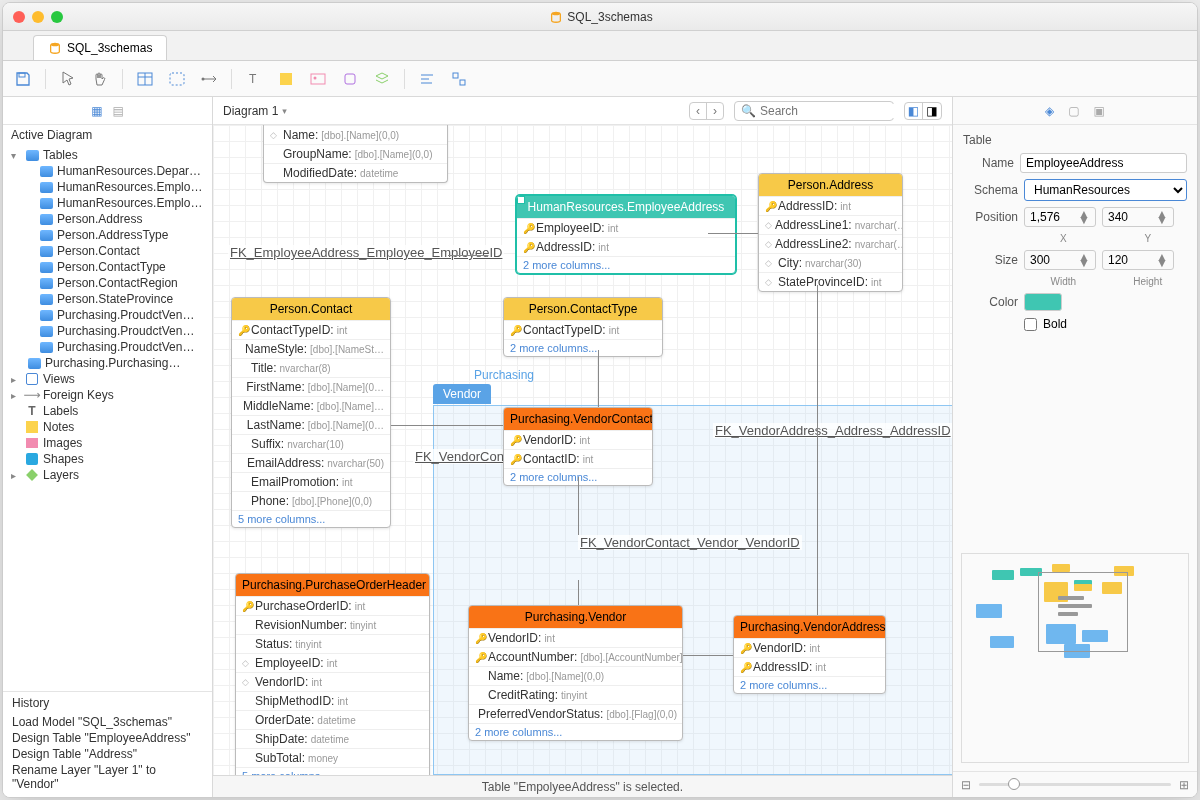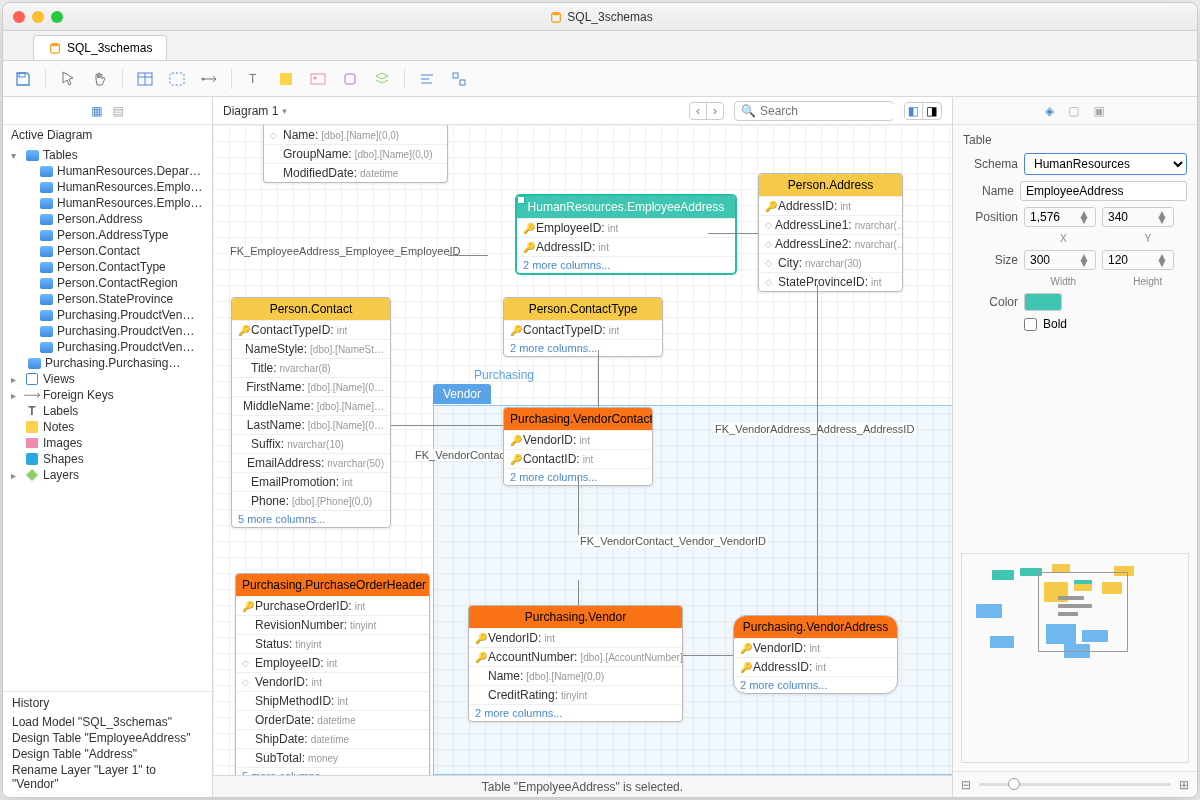--- a/index.html
+++ b/index.html
@@ -62,21 +62,21 @@
 .ehead { padding:4px 6px; text-align:center; font-weight:500; font-size:12px;}
 .ehead.yellow{background:#f7c948;}
 .ehead.blue{background:#f97316;}
 .ehead.teal{background:#3fc6b2;color:#fff;}
 .erow { padding:2px 6px; border-top:1px solid #eee; display:flex; align-items:center; gap:3px; white-space:nowrap; overflow:hidden;}
 .erow .key{width:10px;color:#e8a023;font-size:10px;}
 .erow .dia{width:10px;color:#bbb;font-size:9px;}
 .erow .fn{color:#333;}
 .erow .ft{color:#999;font-size:10px;}
 .emore{padding:2px 6px;color:#4a88d6;font-size:11px;border-top:1px solid #eee;}
-.fk-label{position:absolute;font-size:11px;color:#555;background:rgba(255,255,255,0.8);padding:0 2px;}
+.fk-label{position:absolute;font-size:13px;color:#555;background:rgba(255,255,255,0.8);padding:0 2px;text-decoration:underline;}
 .conn{position:absolute;background:#888;}
 .sidebar-right { width:245px; border-left:1px solid #d9d9d9; background:#fafafa; display:flex; flex-direction:column;}
 .sr-head{height:28px;border-bottom:1px solid #e4e4e4;display:flex;align-items:center;justify-content:center;gap:14px;}
 .props { padding:8px 10px; font-size:12px;}
 .props h4{font-weight:normal;color:#555;margin-bottom:6px;}
 .prow{display:flex;align-items:center;margin-bottom:6px;gap:6px;}
 .prow label{width:55px;text-align:right;color:#555;}
 .prow input[type=text]{flex:1;border:1px solid #ccc;border-radius:3px;padding:2px 5px;font-size:12px;}
 .prow select{flex:1;border:1px solid #4a88d6;border-radius:3px;padding:2px 5px;font-size:12px;background:#fff;}
 .prow .num{width:72px;border:1px solid #ccc;border-radius:3px;padding:2px 5px;font-size:12px;display:flex;align-items:center;}
@@ -591,23 +591,28 @@
             <div class="erow">
               <span class="key"></span>
               <span class="fn">Name:</span> 
               <span class="ft">[dbo].[Name](0,0)</span>
             </div>
             <div class="erow">
               <span class="key"></span>
               <span class="fn">CreditRating:</span> 
               <span class="ft">tinyint</span>
             </div>
+            <div class="erow">
+              <span class="key"></span>
+              <span class="fn">PreferredVendorStatus:</span> 
+              <span class="ft">[dbo].[Flag](0,0)</span>
+            </div>
             <div class="emore">2 more columns...</div>
           </div>
-          <div class="entity" style="left: 520px; top: 490px; width: 165px; border-radius: 13px;">
+          <div class="entity" style="left: 520px; top: 490px; width: 153px;">
             <div class="ehead blue">Purchasing.VendorAddress</div>
             <div class="erow">
               <span class="key">🔑</span>
               <span class="fn">VendorID:</span> 
               <span class="ft">int</span>
             </div>
             <div class="erow">
               <span class="key">🔑</span>
               <span class="fn">AddressID:</span> 
               <span class="ft">int</span>
@@ -630,26 +635,26 @@
 
     <div class="sidebar-right">
       <div class="sr-head">
         <span style="color:#4a88d6">◈</span>
         <span style="color:#aaa">▢</span>
         <span style="color:#aaa">▣</span>
       </div>
       <div class="props">
         <h4>Table</h4>
         <div class="prow">
+            <label>Name</label>
+            <input type="text" value="EmployeeAddress" style="">
+          </div>
+        <div class="prow">
             <label>Schema</label>
             <select><option>HumanResources</option></select>
-          </div>
-        <div class="prow">
-            <label>Name</label>
-            <input type="text" value="EmployeeAddress" style="">
           </div>
         <div class="prow">
             <label>Position</label>
           <div class="num">
               <span>1,576</span>
               <div class="stepper">
                 <span>▲</span>
                 <span>▼</span>
               </div>
             </div>

